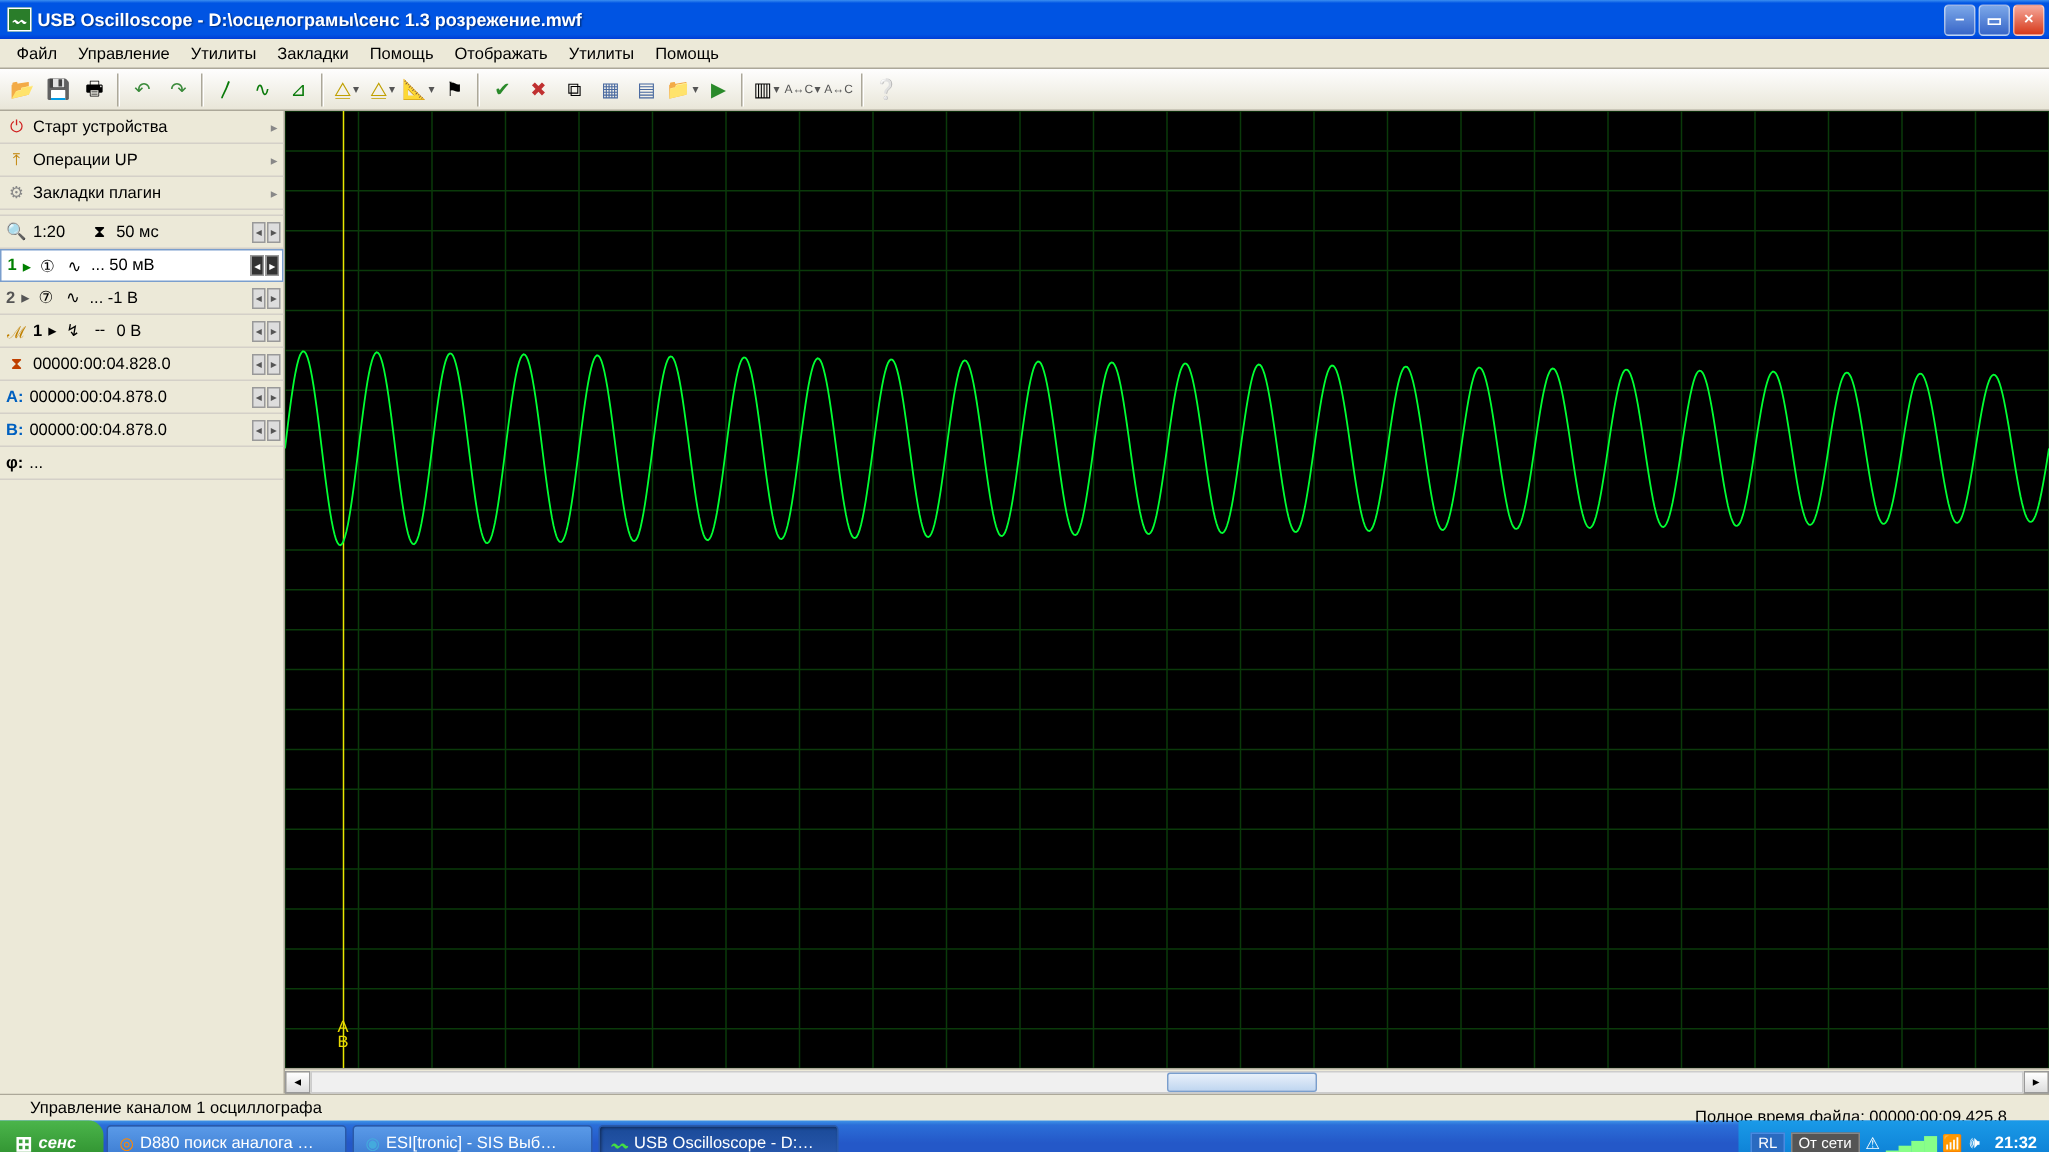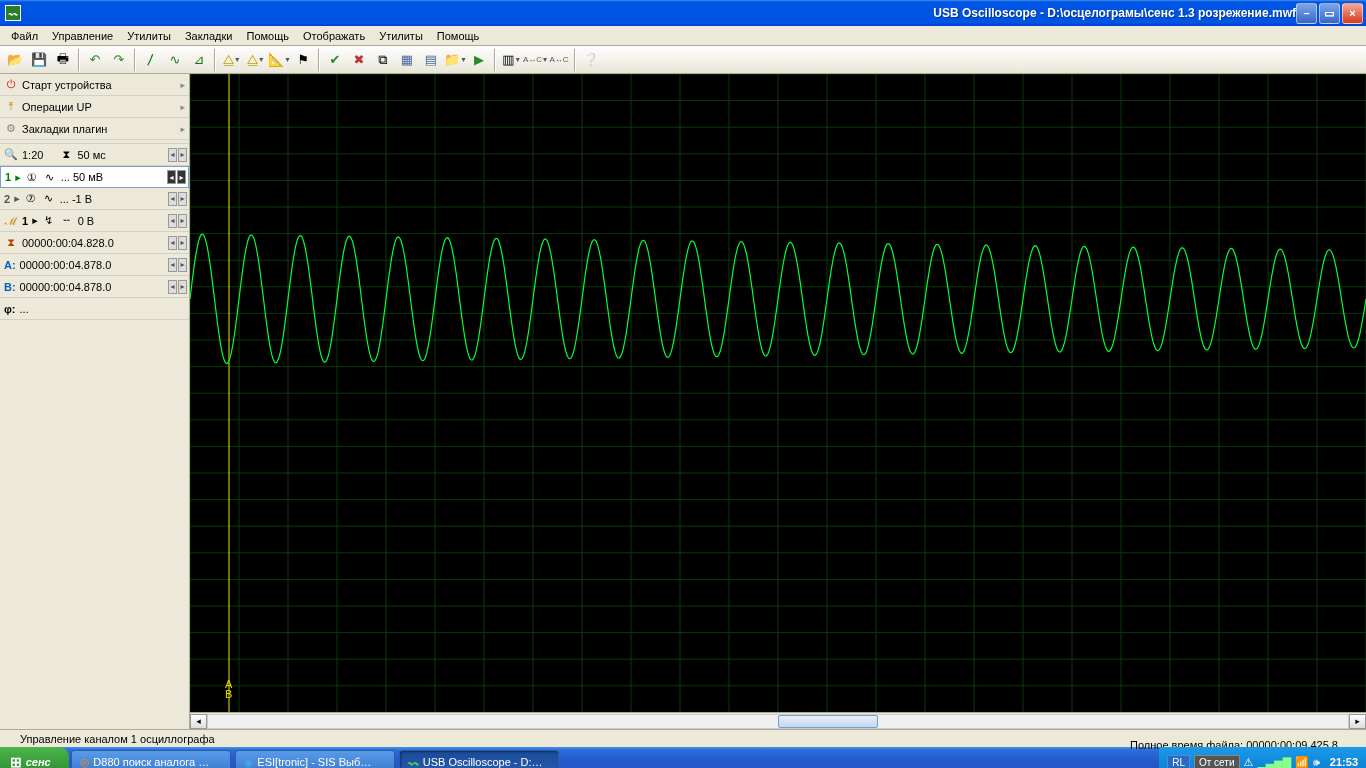--- a/index.html
+++ b/index.html
@@ -1,21 +1,21 @@
 <!DOCTYPE html>
 <html><head>
 <meta charset="utf-8">
 <style>
 * { margin: 0; padding: 0; box-sizing: border-box; font-family: Tahoma, sans-serif; font-size: 11px; }
 body { background: #ece9d8; overflow: hidden; width: 1366px; height: 768px; }
 
 
 .titlebar { height: 26px; background: linear-gradient(to bottom, #3b8ef0 0%, #0054e3 8%, #0054e3 40%, #0054e3 88%, #003dd6 100%); display: flex; align-items: center; color: #fff; padding: 0 3px 0 5px; }
 .titlebar .icon { width: 16px; height: 16px; background: #2a7d2a; border: 1px solid #fff; margin-right: 4px; display:inline-flex; align-items:center; justify-content:center; font-size:9px; }
-.titlebar .title { flex: 1; font-weight: bold; font-size: 12px; text-shadow: 1px 1px 1px rgba(0,0,0,.4); white-space:nowrap; overflow:hidden;text-align:right;}
+.titlebar .title { flex: 1; font-weight: bold; font-size: 12px; text-shadow: 1px 1px 1px rgba(0,0,0,.4); white-space:nowrap; overflow:hidden;}
 .winbtns { display: flex; gap: 2px; }
 .winbtn { width: 21px; height: 21px; border-radius: 3px; display:flex; align-items:center; justify-content:center; color:#fff; font-weight:bold; font-size:11px; border:1px solid rgba(255,255,255,.5);}
 .winbtn.min, .winbtn.max { background: linear-gradient(to bottom,#7ba7e8,#3866c8); }
 .winbtn.close { background: linear-gradient(to bottom,#f5a89a,#d63819); }
 
 
 .menubar { height: 20px; background: #ece9d8; display:flex; align-items:center; padding: 0 4px; border-bottom:1px solid #aca899;}
 .menubar span { padding: 2px 7px; cursor:default; }
 
 
@@ -309,15 +309,15 @@
       <span style="color:#4d4">〰</span>
       <span>USB Oscilloscope - D:…</span>
     </div>
   <div class="tray">
     <span class="lang">RL</span>
     <span class="net">От сети</span>
     <span>⚠</span>
     <span style="color:#8f8">▁▃▅▇</span>
     <span>📶</span>
     <span>🕪</span>
-    <span class="clock">21:53</span>
+    <span class="clock">21:32</span>
   </div>
 </div>
 
 </body></html>

